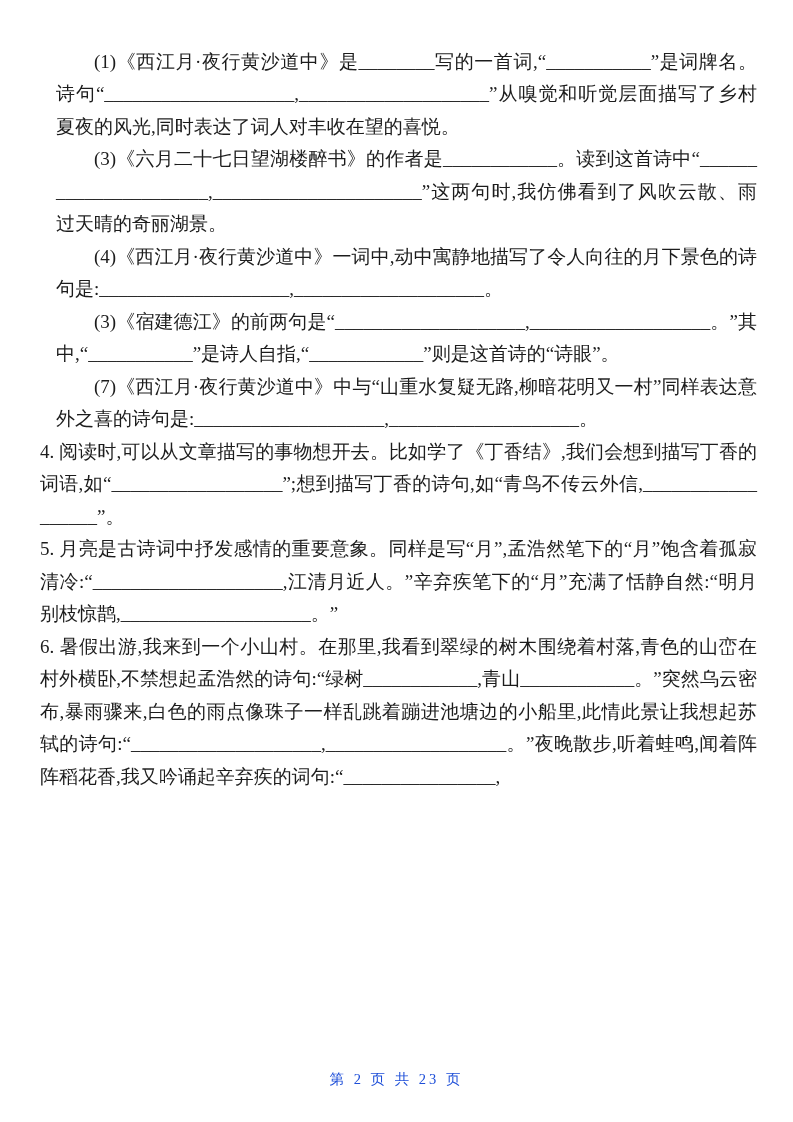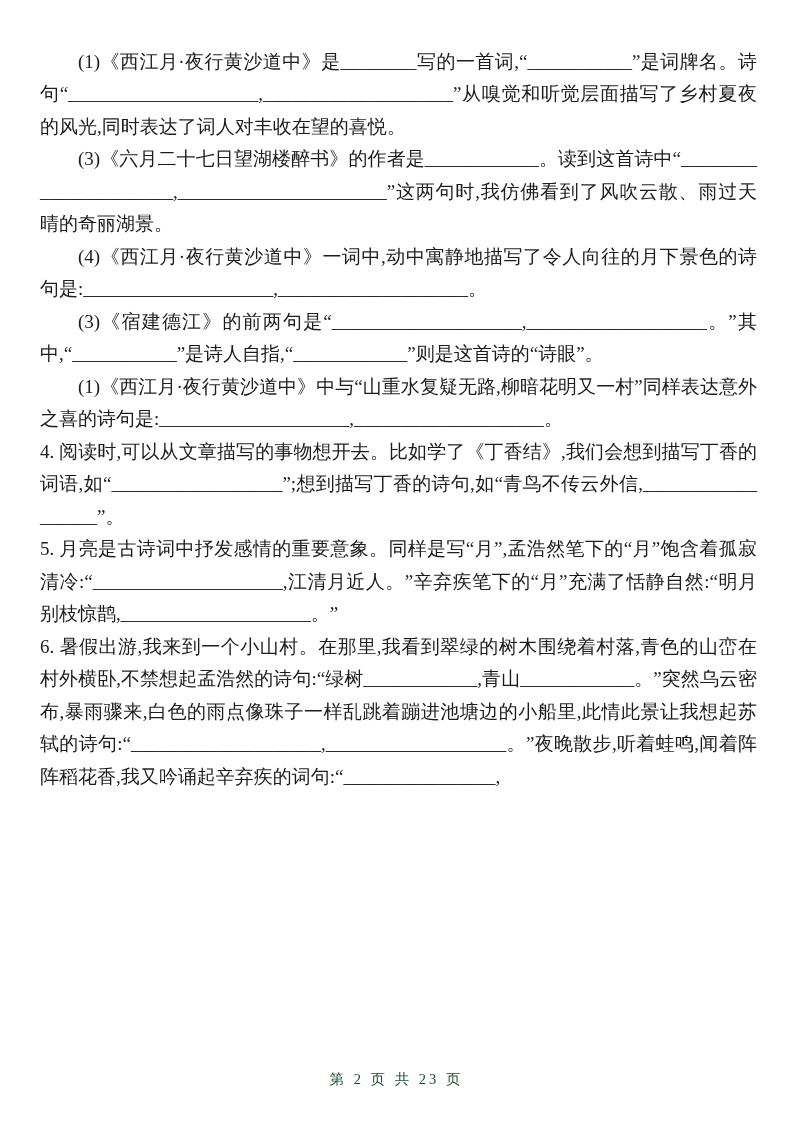--- a/index.html
+++ b/index.html
@@ -22,40 +22,41 @@
   }
   .question-list p.para {
     margin: 0;
     padding: 0;
     text-align: justify;
     word-break: break-all;
     overflow-wrap: break-word;
   }
   .question-list p.indent {
     text-indent: 2em;
+    margin-left: 16px;
   }
   .page-footer {
     position: absolute;
     left: 0;
     right: 0;
     bottom: 30px;
     text-align: center;
     font-size: 14.5px;
     letter-spacing: 3px;
-    color: #14532d;
+    color: #1d4ed8;
   }
 </style>
 </head>
 <body>
 
 <div class="page">
   <div class="question-list">
     <p class="para indent">(1)《西江月·夜行黄沙道中》是________写的一首词,“___________”是词牌名。诗句“____________________,____________________”从嗅觉和听觉层面描写了乡村夏夜的风光,同时表达了词人对丰收在望的喜悦。</p>
     <p class="para indent">(3)《六月二十七日望湖楼醉书》的作者是____________。读到这首诗中“______________________,______________________”这两句时,我仿佛看到了风吹云散、雨过天晴的奇丽湖景。</p>
     <p class="para indent">(4)《西江月·夜行黄沙道中》一词中,动中寓静地描写了令人向往的月下景色的诗句是:____________________,____________________。</p>
     <p class="para indent">(3)《宿建德江》的前两句是“____________________,___________________。”其中,“___________”是诗人自指,“____________”则是这首诗的“诗眼”。</p>
-    <p class="para indent">(1)《西江月·夜行黄沙道中》中与“山重水复疑无路,柳暗花明又一村”同样表达意外之喜的诗句是:____________________,____________________。</p>
+    <p class="para indent">(7)《西江月·夜行黄沙道中》中与“山重水复疑无路,柳暗花明又一村”同样表达意外之喜的诗句是:____________________,____________________。</p>
     <p class="para">4. 阅读时,可以从文章描写的事物想开去。比如学了《丁香结》,我们会想到描写丁香的词语,如“__________________”;想到描写丁香的诗句,如“青鸟不传云外信,__________________”。</p>
     <p class="para">5. 月亮是古诗词中抒发感情的重要意象。同样是写“月”,孟浩然笔下的“月”饱含着孤寂清冷:“____________________,江清月近人。”辛弃疾笔下的“月”充满了恬静自然:“明月别枝惊鹊,____________________。”</p>
     <p class="para">6. 暑假出游,我来到一个小山村。在那里,我看到翠绿的树木围绕着村落,青色的山峦在村外横卧,不禁想起孟浩然的诗句:“绿树____________,青山____________。”突然乌云密布,暴雨骤来,白色的雨点像珠子一样乱跳着蹦进池塘边的小船里,此情此景让我想起苏轼的诗句:“____________________,___________________。”夜晚散步,听着蛙鸣,闻着阵阵稻花香,我又吟诵起辛弃疾的词句:“________________,</p>
   </div>
   <div class="page-footer">第 2 页 共 23 页</div>
 </div>
 
 </body></html>

